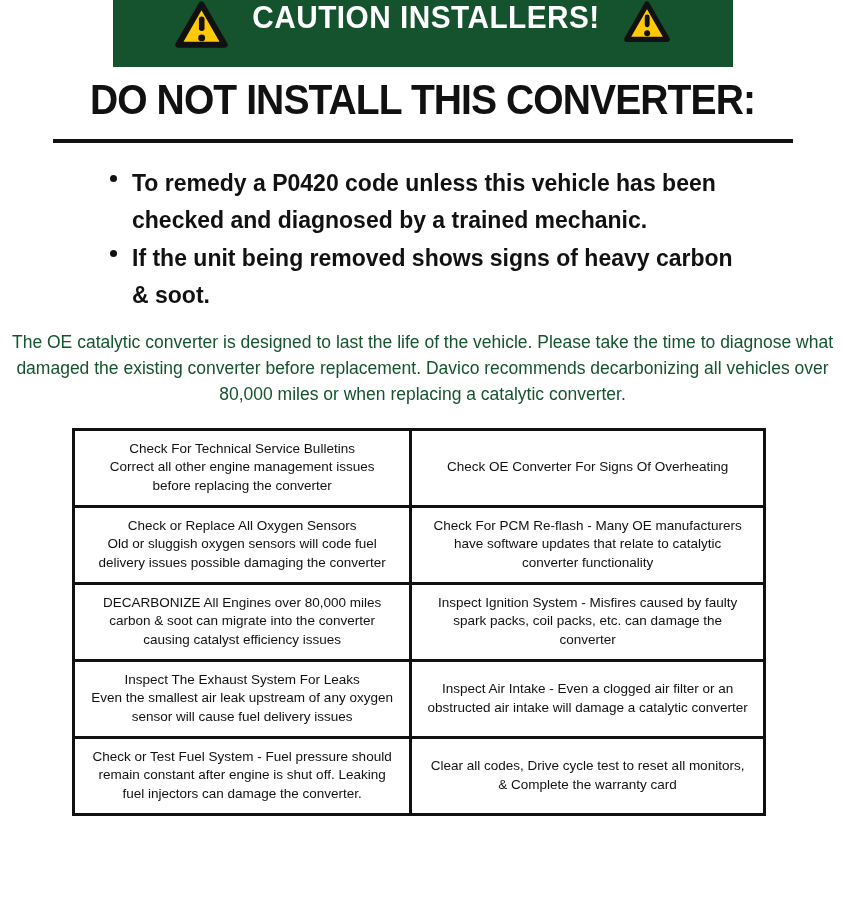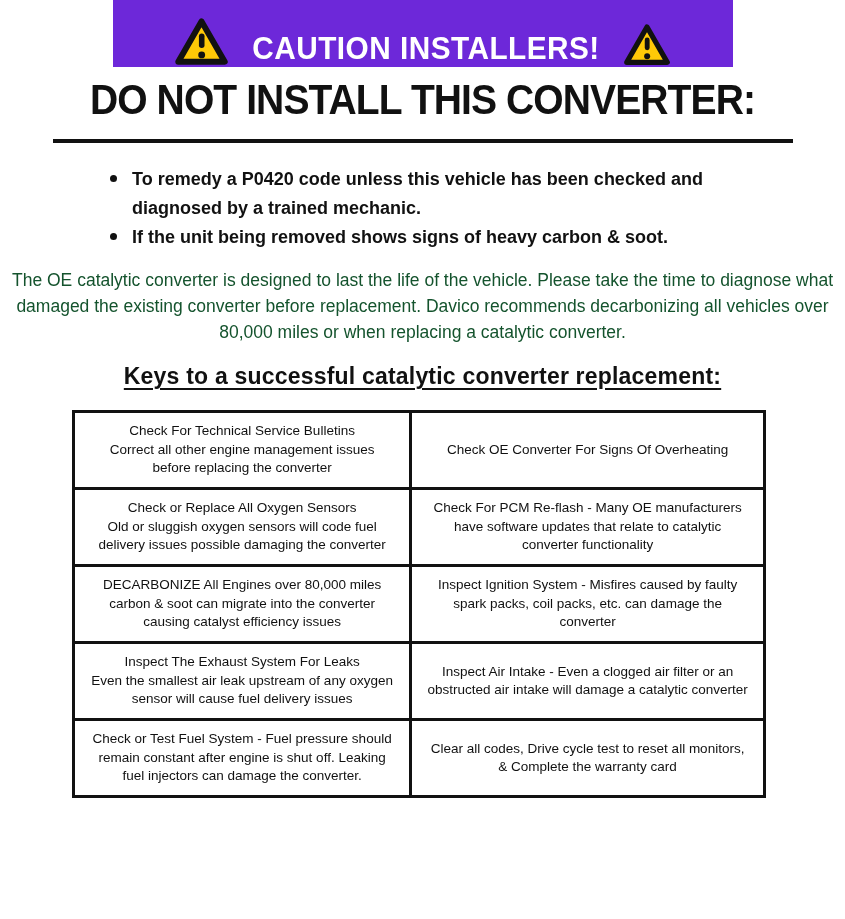--- a/index.html
+++ b/index.html
@@ -9,22 +9,22 @@
     font-family: "Liberation Sans", sans-serif;
     color: #111111;
     overflow: hidden;
   }
   .page { width: 845px; height: 919px; position: relative; }
 
   
   .banner {
     width: 620px; height: 67px;
     margin: 0 auto;
-    background: #6d28d9;
-    display: flex; align-items: flex-end; justify-content: center;
+    background: #14532d;
+    display: flex; align-items: flex-start; justify-content: center;
     gap: 16px;
   }
   .banner-text {
     color: #ffffff;
     font-weight: bold;
     font-size: 31px;
     letter-spacing: 0.5px;
     transform: scaleX(0.96);
     white-space: nowrap;
   }
@@ -52,21 +52,21 @@
   
   .bullet-list {
     margin: 22px 0 0 108px;
     width: 640px;
     list-style: none;
   }
   .bullet-list li {
     position: relative;
     padding-left: 24px;
     font-weight: bold;
-    font-size: 18px;
+    font-size: 23px;
     line-height: 1.62;
   }
   .bullet-list li::before {
     content: "";
     position: absolute;
     left: 2px; top: 10px;
     width: 7px; height: 7px;
     border-radius: 50%;
     background: #111111;
   }
@@ -139,21 +139,20 @@
 
   <hr class="divider">
 
   <ul class="bullet-list">
     <li>To remedy a P0420 code unless this vehicle has been checked and diagnosed by a trained mechanic.</li>
     <li>If the unit being removed shows signs of heavy carbon &amp; soot.</li>
   </ul>
 
   <p class="intro">The OE catalytic converter is designed to last the life of the vehicle. Please take the time to diagnose what damaged the existing converter before replacement. Davico recommends decarbonizing all vehicles over 80,000 miles or when replacing a catalytic converter.</p>
 
-  <div class="keys-heading">Keys to a successful catalytic converter replacement:</div>
 
   <table class="keys-table">
     <tbody>
         <tr>
           <td>
             <div>Check For Technical Service Bulletins</div>
             <div>Correct all other engine management issues before replacing the converter</div>
           </td>
           <td>
             <div>Check OE Converter For Signs Of Overheating</div>

